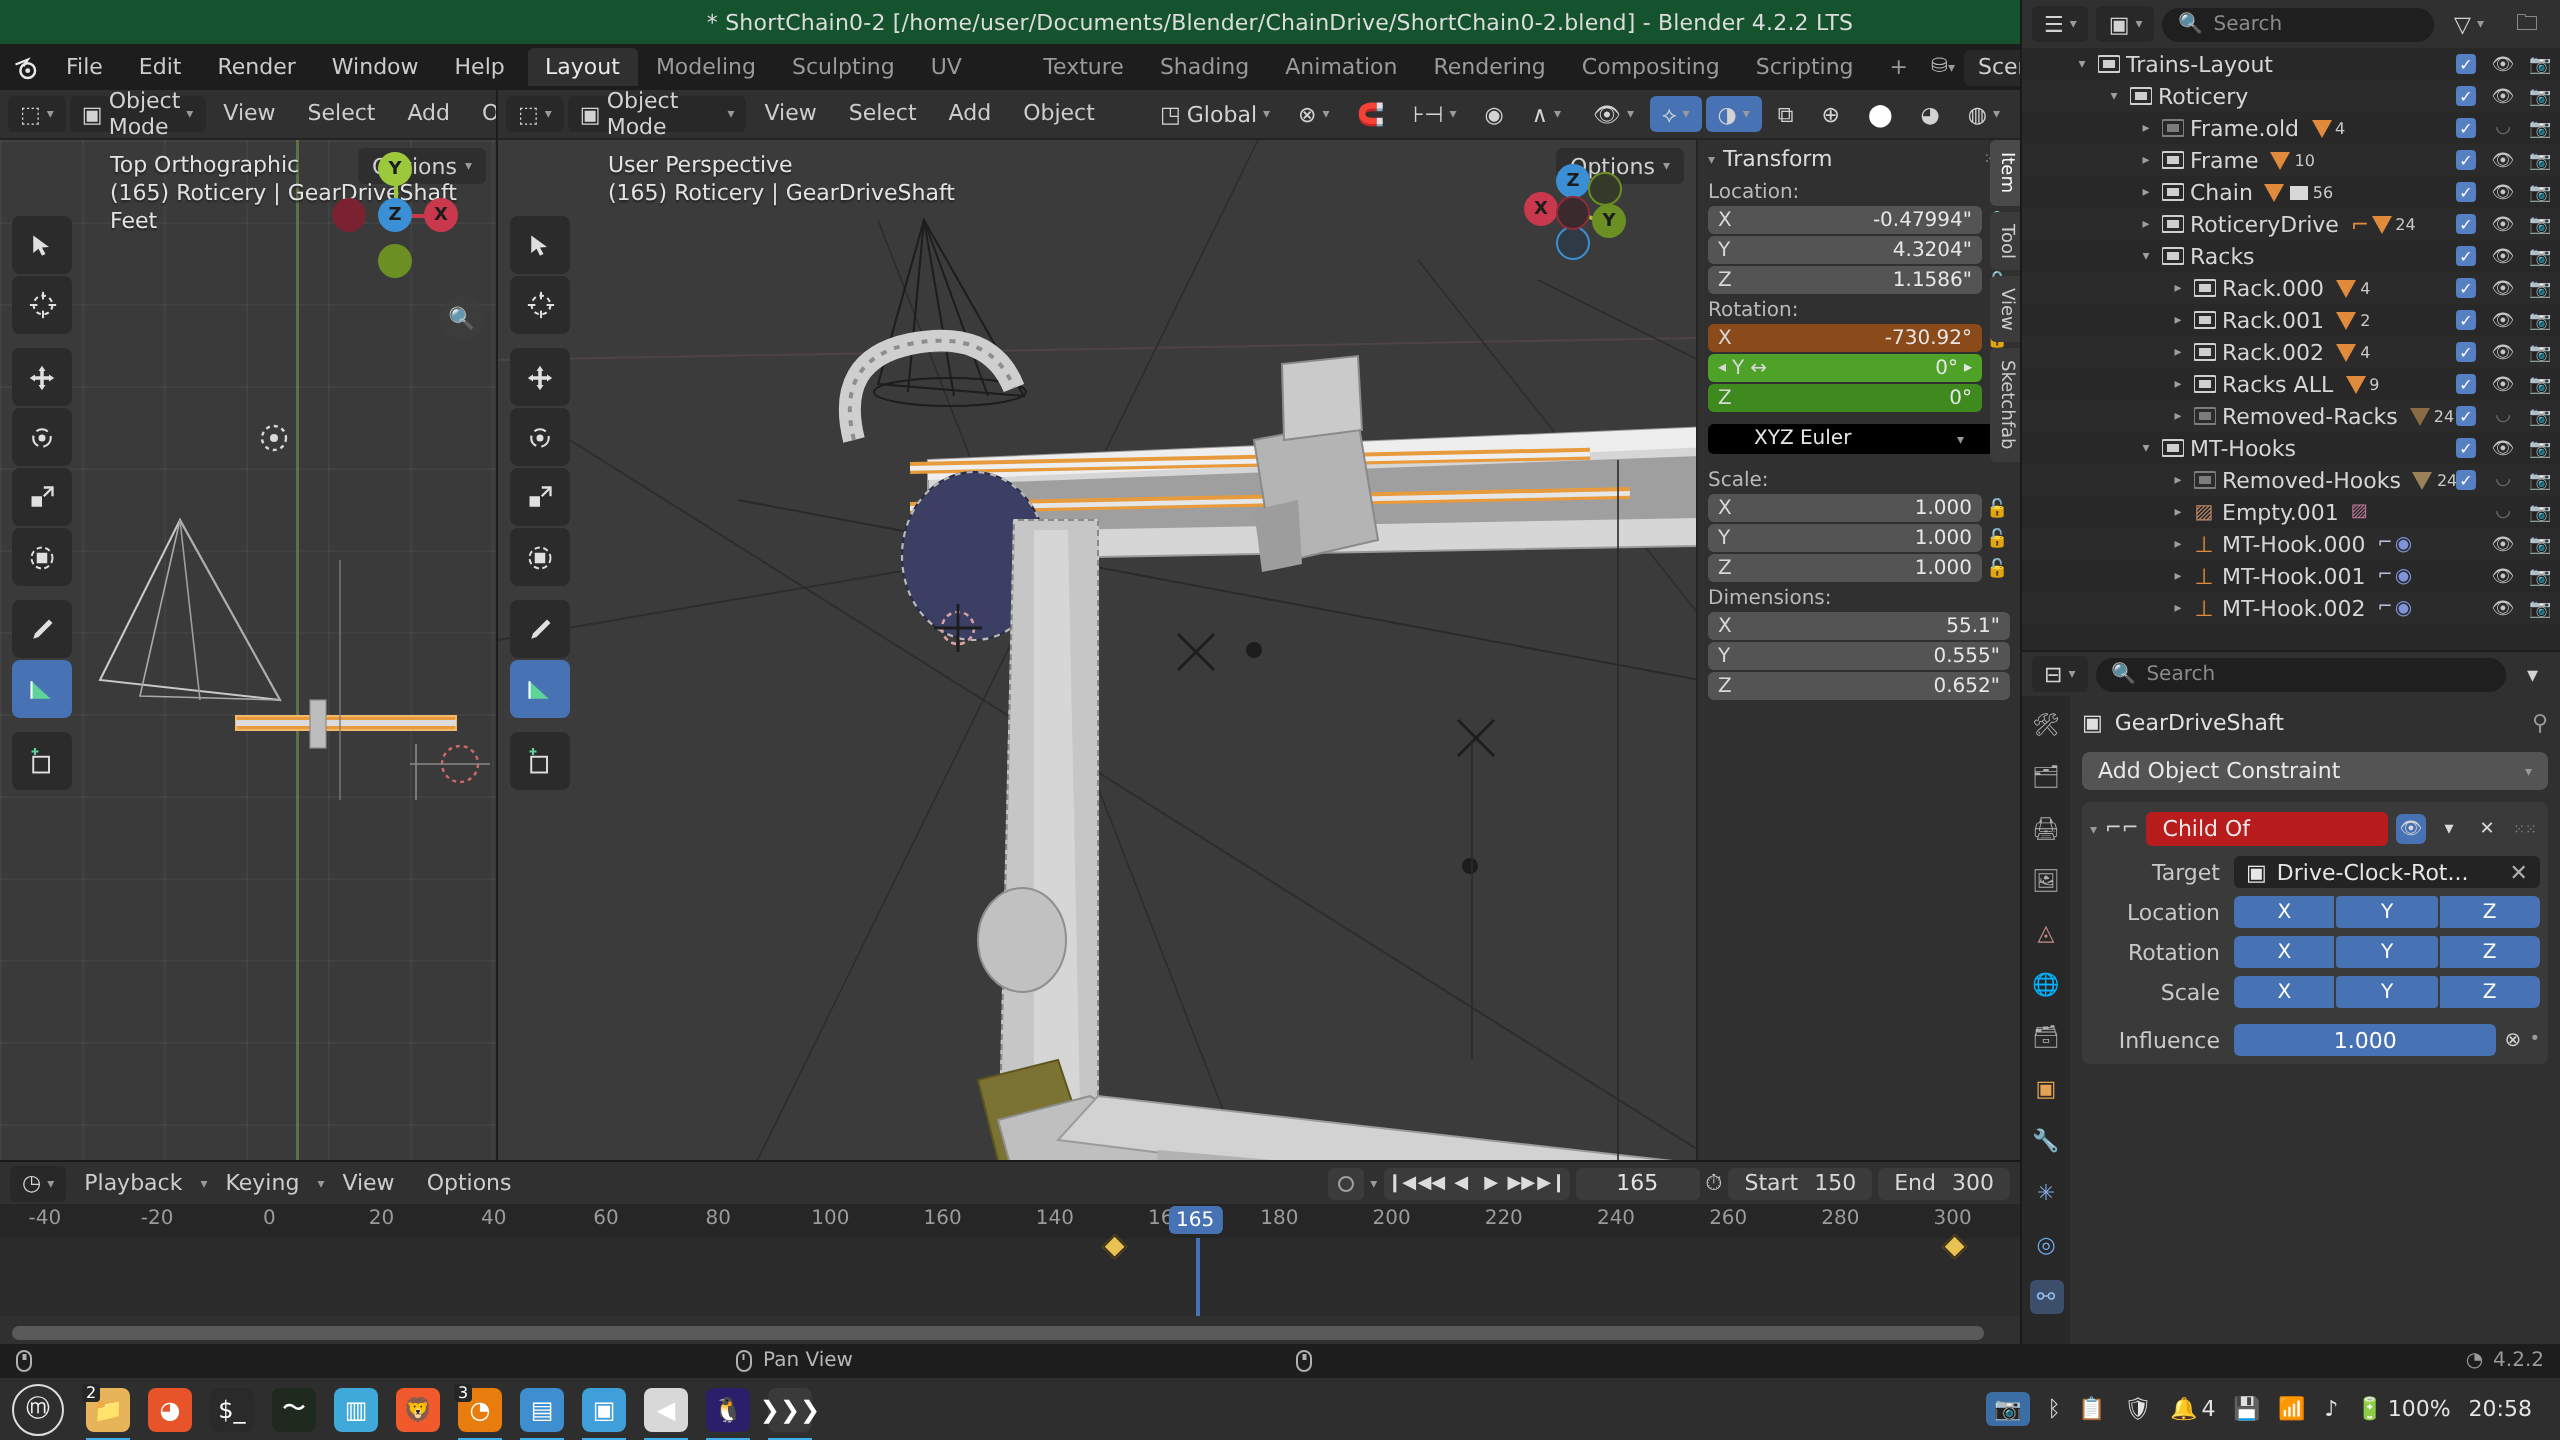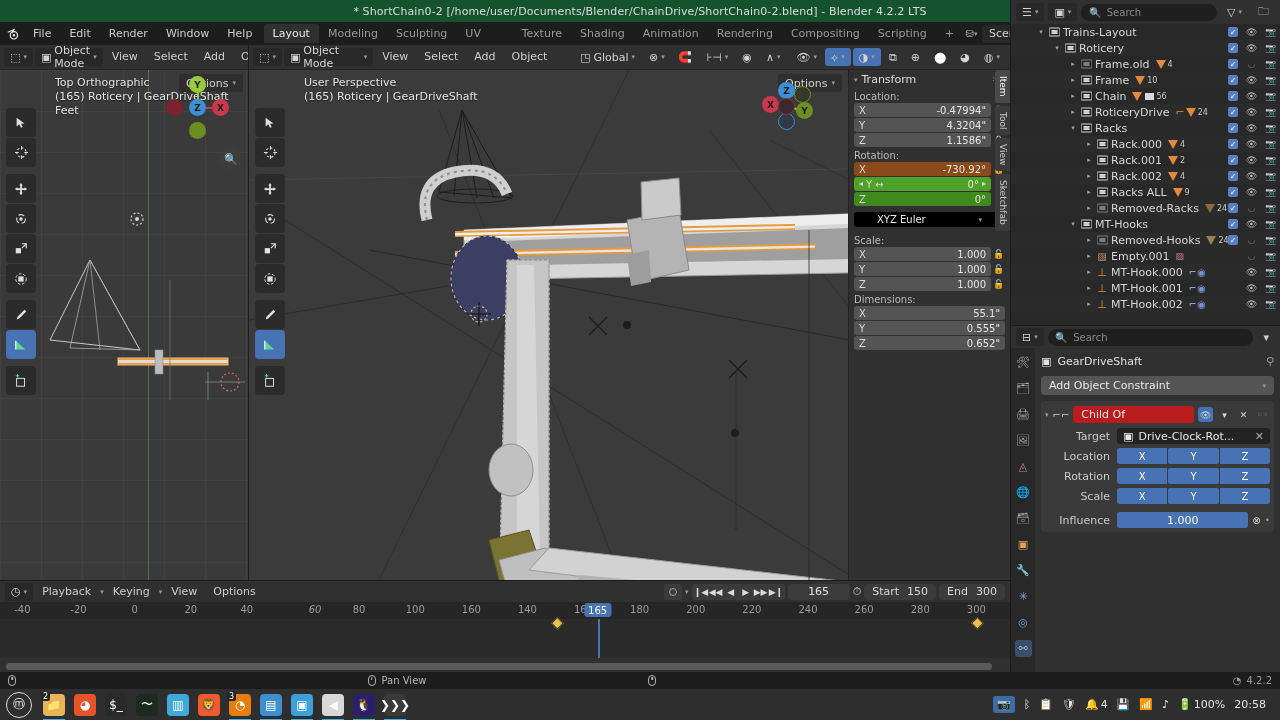--- a/index.html
+++ b/index.html
@@ -1195,21 +1195,21 @@
         <span>300</span>
       </span>
     </div>
   </div>
   <div class="tl-ruler" id="tl-ruler">
       <span class="tick" style="left: 22.4444px;">-40</span>
       <span class="tick" style="left: 78.5556px;">-20</span>
       <span class="tick" style="left: 134.667px;">0</span>
       <span class="tick" style="left: 190.778px;">20</span>
       <span class="tick" style="left: 246.889px;">40</span>
-      <span class="tick" style="left: 315px; font-style: italic;">60</span>
+      <span class="tick" style="left: 303px;">60</span>
       <span class="tick" style="left: 359.111px;">80</span>
       <span class="tick" style="left: 415.222px;">100</span>
       <span class="tick" style="left: 471.333px;">160</span>
       <span class="tick" style="left: 527.444px;">140</span>
       <span class="tick" style="left: 583.556px;">160</span>
       <span class="tick" style="left: 639.667px;">180</span>
       <span class="tick" style="left: 695.778px;">200</span>
       <span class="tick" style="left: 751.889px;">220</span>
       <span class="tick" style="left: 808px;">240</span>
       <span class="tick" style="left: 864.111px;">260</span>

